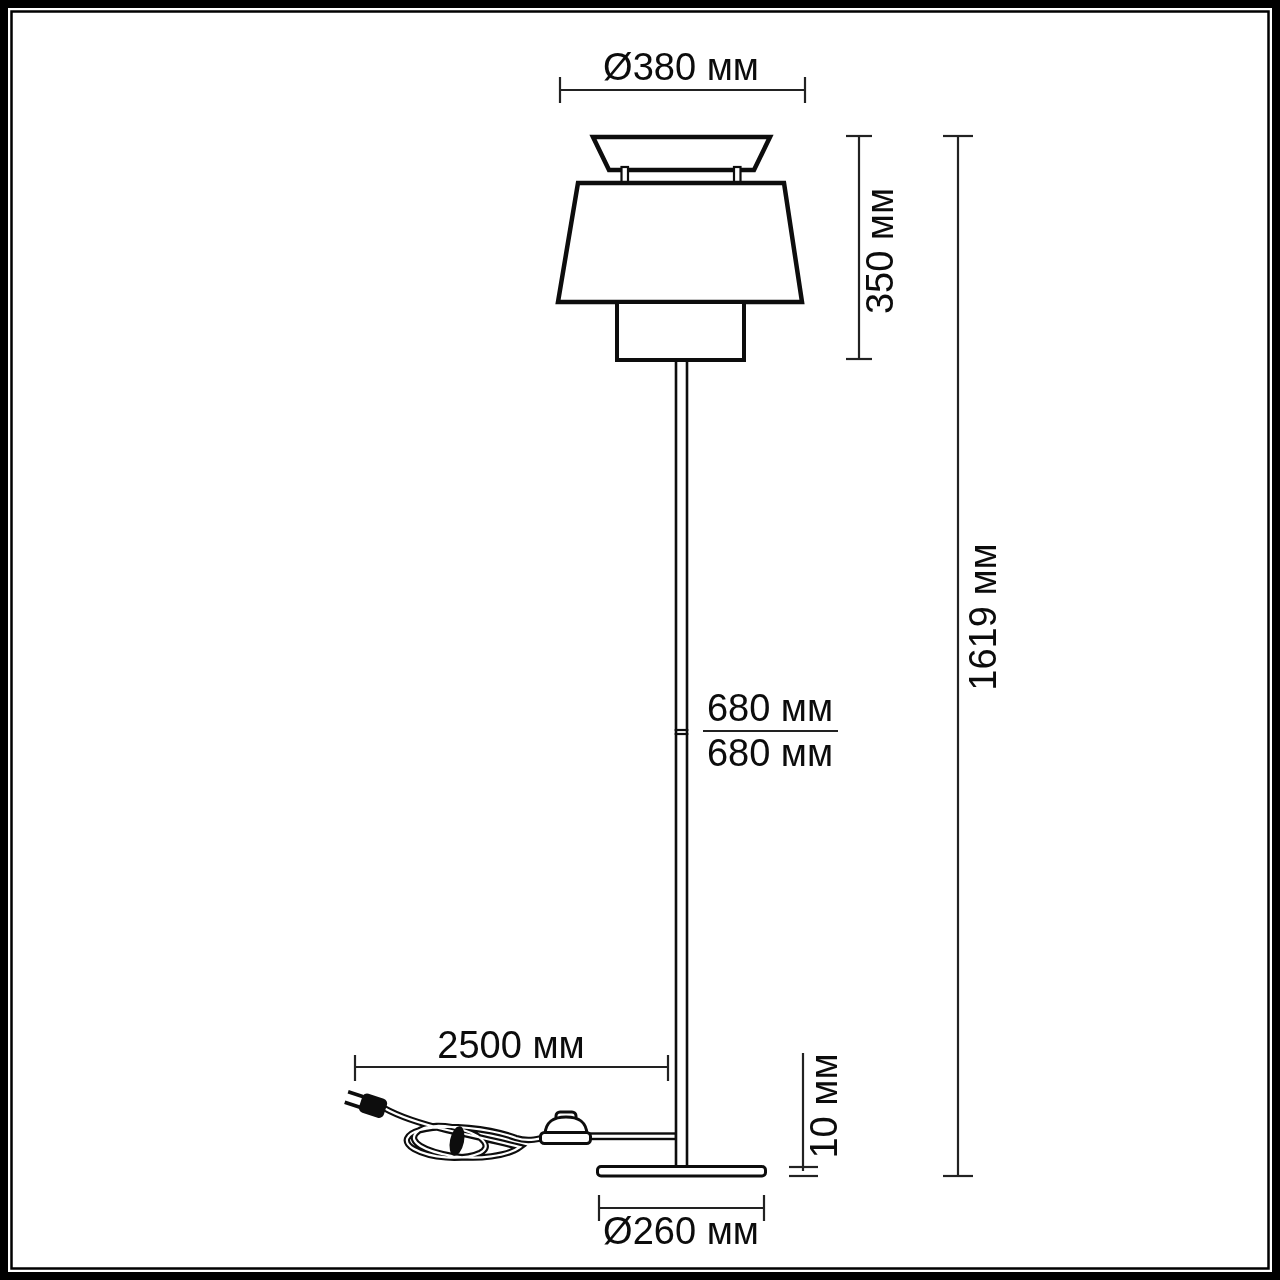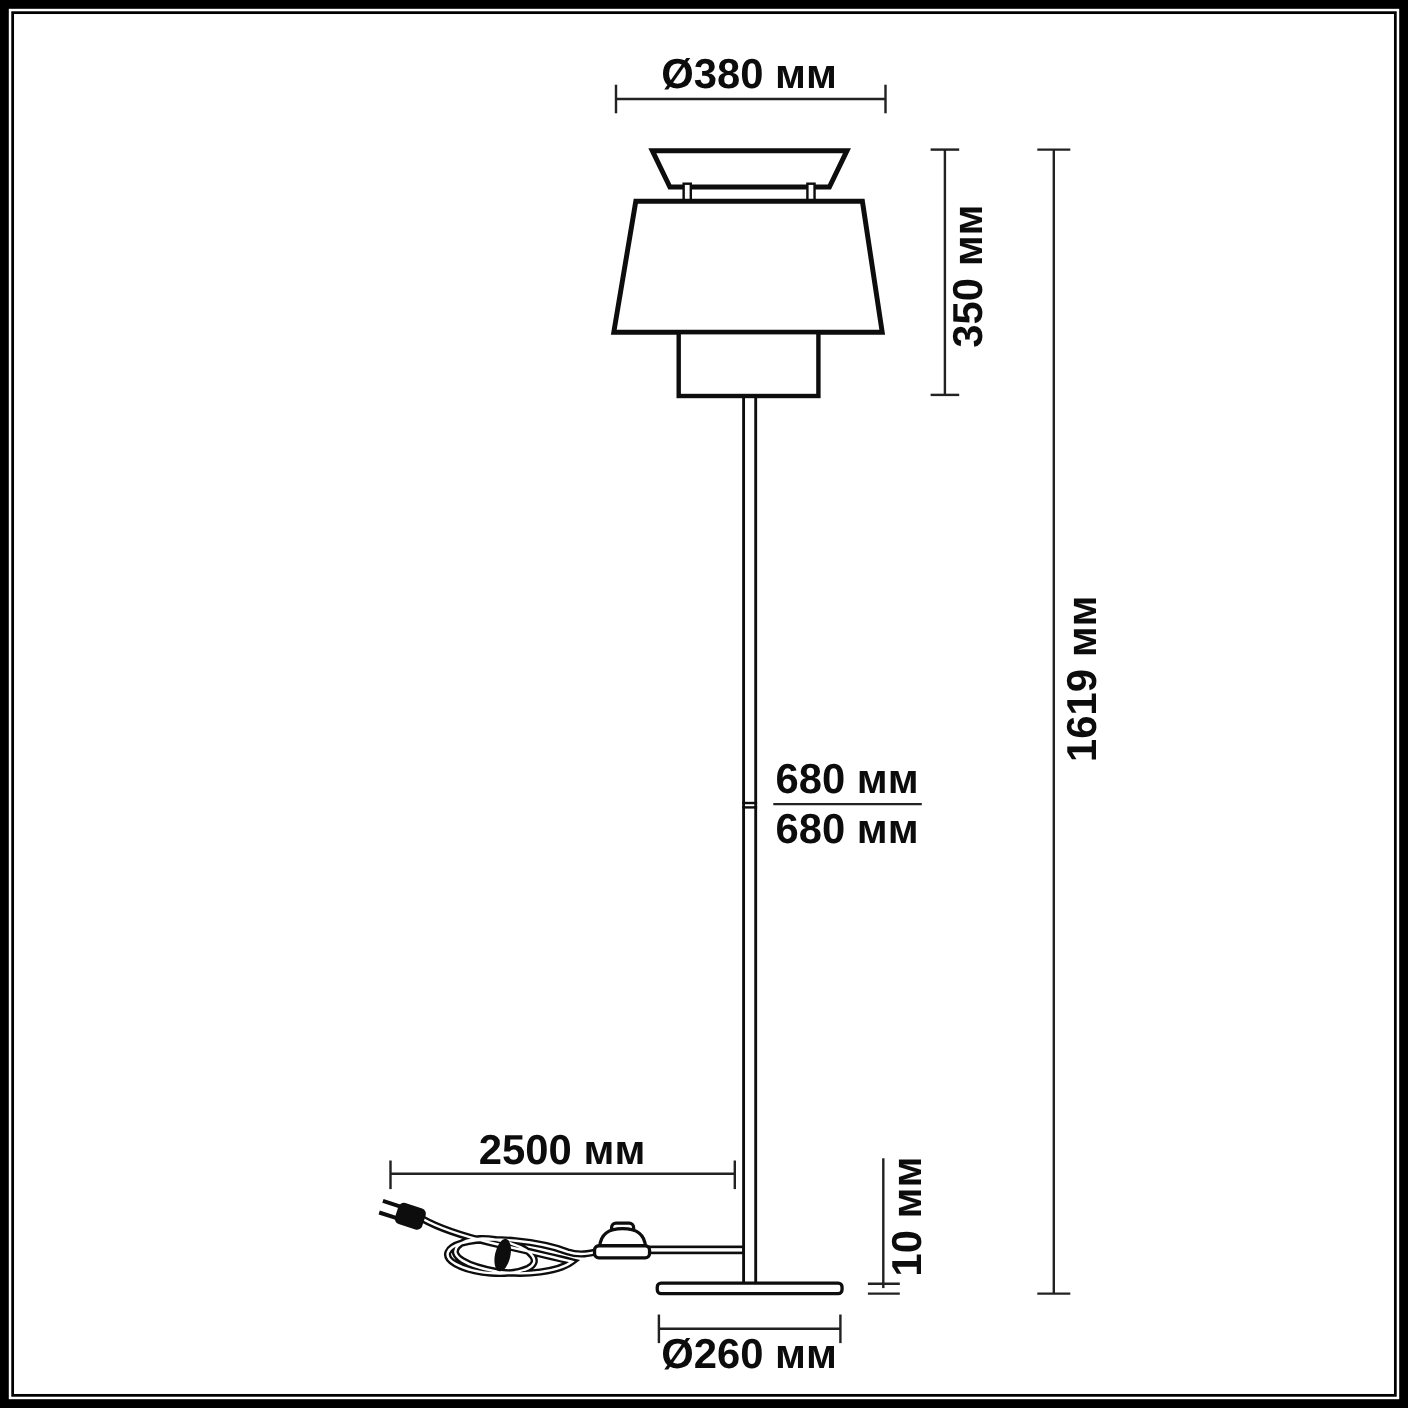--- a/index.html
+++ b/index.html
@@ -1,20 +1,19 @@
 <!DOCTYPE html>
 <html><head>
 <meta charset="utf-8">
 <style>
   html,body{margin:0;padding:0;background:#ffffff;}
   .stage{
     width:1280px;height:1280px;position:relative;overflow:hidden;
     font-family:"Liberation Sans","DejaVu Sans",sans-serif;
     background:#ffffff;
-    font-weight:bold;
   }
   svg{display:block;}
   .dimline{stroke:#222222;stroke-width:2.2;fill:none;}
   .dim-text{
     font-family:"Liberation Sans","DejaVu Sans",sans-serif;
     font-size:38px;fill:#0c0c0c;
   }
 </style>
 </head>
 <body>

